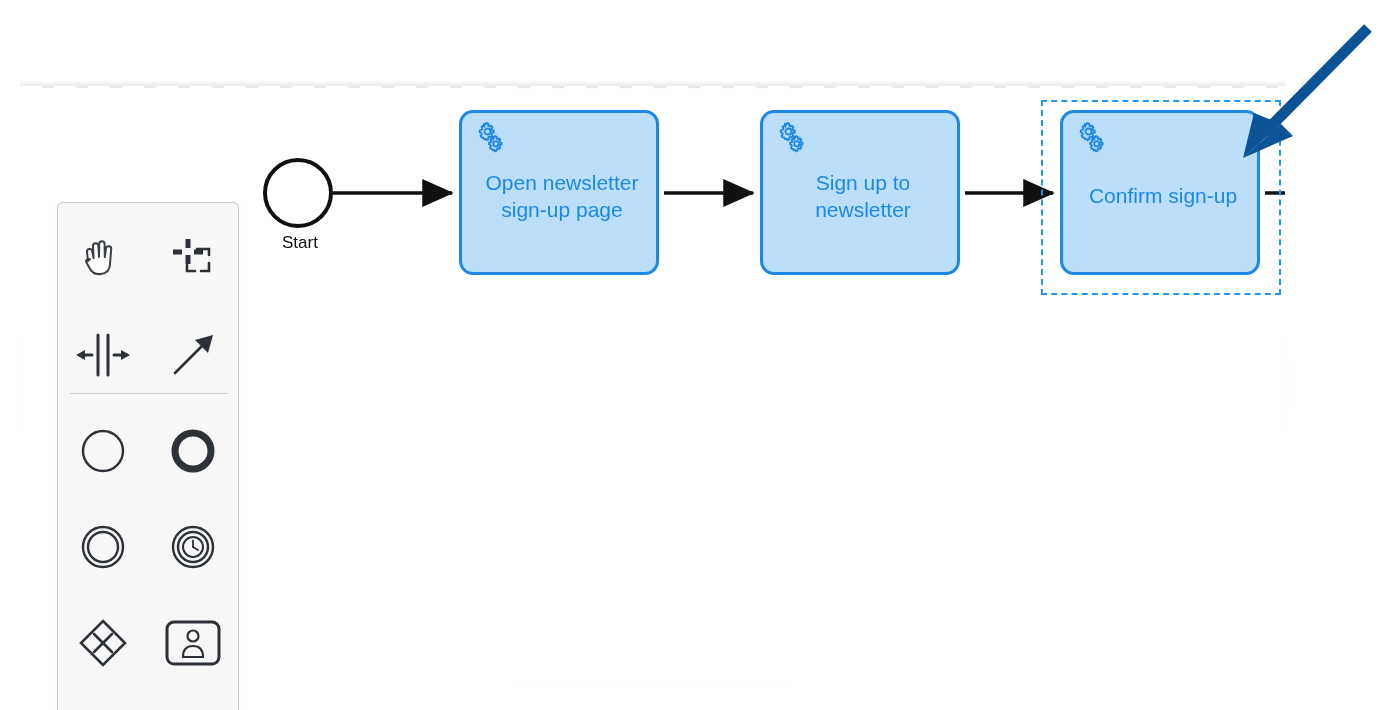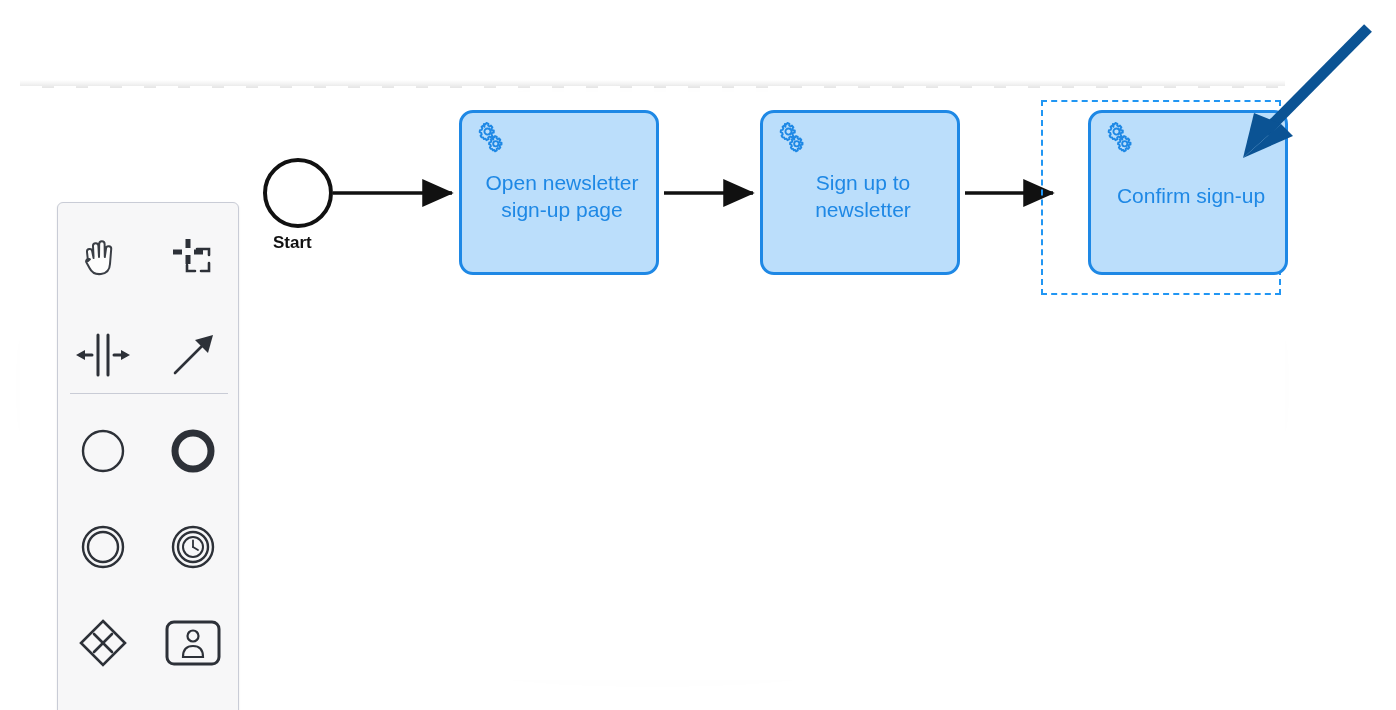--- a/index.html
+++ b/index.html
@@ -208,21 +208,21 @@
         <line x1="313" y1="101" x2="432" y2="101" stroke="#111111" stroke-width="3.5" marker-end="url(#arrowhead)"></line>
 
         <line x1="644" y1="101" x2="733" y2="101" stroke="#111111" stroke-width="3.5" marker-end="url(#arrowhead)"></line>
 
         <line x1="945" y1="101" x2="1033" y2="101" stroke="#111111" stroke-width="3.5" marker-end="url(#arrowhead)"></line>
 
         <line x1="1245" y1="101" x2="1265" y2="101" stroke="#111111" stroke-width="3.5"></line>
       </svg>
 
       <div class="start-event" style="left:243px; top:66px;"></div>
-      <div class="start-label" style="left:253px; top:141px;font-weight:bold;">Start</div>
+      <div class="start-label" style="left:262px; top:141px;">Start</div>
 
       <div class="task" style="left:740px; top:18px;">
         <svg class="task-icon" viewBox="0 0 40 40">
           <g fill="none" stroke="#1e88e5" stroke-width="2.1" stroke-linejoin="round">
             <path d="M13.2 3.3l1.9.5.9-1.7 2.3 1.1-.4 1.9 1.6 1.1 1.6-1.1 1.6 1.9-1.2 1.5.8 1.8 1.9.1v2.5l-1.9.2-.8 1.8 1.2 1.5-1.6 1.9-1.6-1.1-1.6 1.1.4 1.9-2.3 1.1-.9-1.7-1.9.5-.8-1.8-1.9-.2-1-1.7 1.3-1.4-.5-1.9-1.8-.7.3-2.3 1.9-.2.8-1.8-.9-1.7 1.9-1.3 1.4 1.3z"></path>
             <circle cx="17.2" cy="11.7" r="3.4"></circle>
             <path d="M23.1 17.8l1.7.4.8-1.5 2 1-.3 1.7 1.4.9 1.4-1 1.4 1.7-1.1 1.3.7 1.6 1.7.1v2.2l-1.7.2-.7 1.6 1.1 1.3-1.4 1.7-1.4-1-1.4 1 .3 1.7-2 1-.8-1.5-1.7.4-.7-1.6-1.7-.2-.9-1.5 1.2-1.2-.5-1.7-1.6-.6.3-2 1.7-.2.7-1.6-.8-1.5 1.7-1.1 1.2 1.2z"></path>
             <circle cx="26.4" cy="25.3" r="2.9"></circle>
           </g>
         </svg>
@@ -237,21 +237,21 @@
             <circle cx="17.2" cy="11.7" r="3.4"></circle>
             <path d="M23.1 17.8l1.7.4.8-1.5 2 1-.3 1.7 1.4.9 1.4-1 1.4 1.7-1.1 1.3.7 1.6 1.7.1v2.2l-1.7.2-.7 1.6 1.1 1.3-1.4 1.7-1.4-1-1.4 1 .3 1.7-2 1-.8-1.5-1.7.4-.7-1.6-1.7-.2-.9-1.5 1.2-1.2-.5-1.7-1.6-.6.3-2 1.7-.2.7-1.6-.8-1.5 1.7-1.1 1.2 1.2z"></path>
             <circle cx="26.4" cy="25.3" r="2.9"></circle>
           </g>
         </svg>
         <div class="task-label">Open newsletter
 sign-up page</div>
       </div>
 
       <div class="selection-box" style="left:1021px; top:8px; width:240px; height:195px;"></div>
-      <div class="task" style="left:1068px; top:18px;padding-left:16px;">
+      <div class="task" style="left:1040px; top:18px;padding-left:16px;">
         <svg class="task-icon" viewBox="0 0 40 40">
           <g fill="none" stroke="#1e88e5" stroke-width="2.1" stroke-linejoin="round">
             <path d="M13.2 3.3l1.9.5.9-1.7 2.3 1.1-.4 1.9 1.6 1.1 1.6-1.1 1.6 1.9-1.2 1.5.8 1.8 1.9.1v2.5l-1.9.2-.8 1.8 1.2 1.5-1.6 1.9-1.6-1.1-1.6 1.1.4 1.9-2.3 1.1-.9-1.7-1.9.5-.8-1.8-1.9-.2-1-1.7 1.3-1.4-.5-1.9-1.8-.7.3-2.3 1.9-.2.8-1.8-.9-1.7 1.9-1.3 1.4 1.3z"></path>
             <circle cx="17.2" cy="11.7" r="3.4"></circle>
             <path d="M23.1 17.8l1.7.4.8-1.5 2 1-.3 1.7 1.4.9 1.4-1 1.4 1.7-1.1 1.3.7 1.6 1.7.1v2.2l-1.7.2-.7 1.6 1.1 1.3-1.4 1.7-1.4-1-1.4 1 .3 1.7-2 1-.8-1.5-1.7.4-.7-1.6-1.7-.2-.9-1.5 1.2-1.2-.5-1.7-1.6-.6.3-2 1.7-.2.7-1.6-.8-1.5 1.7-1.1 1.2 1.2z"></path>
             <circle cx="26.4" cy="25.3" r="2.9"></circle>
           </g>
         </svg>
         <div class="task-label">Confirm sign-up</div>
       </div>

